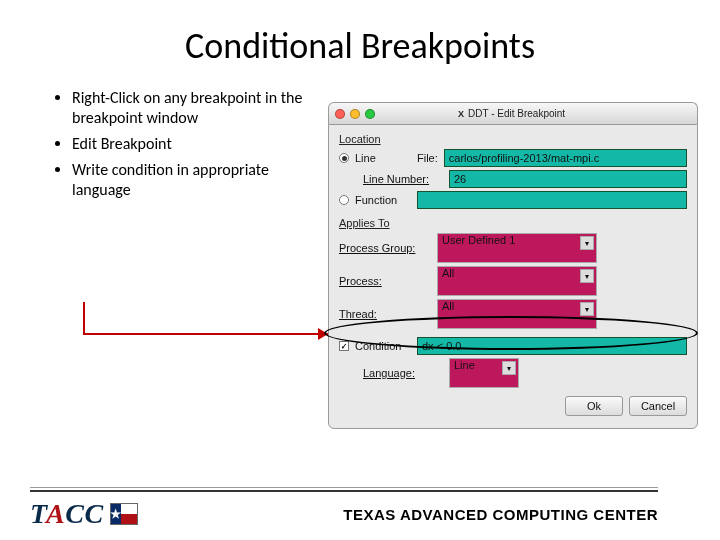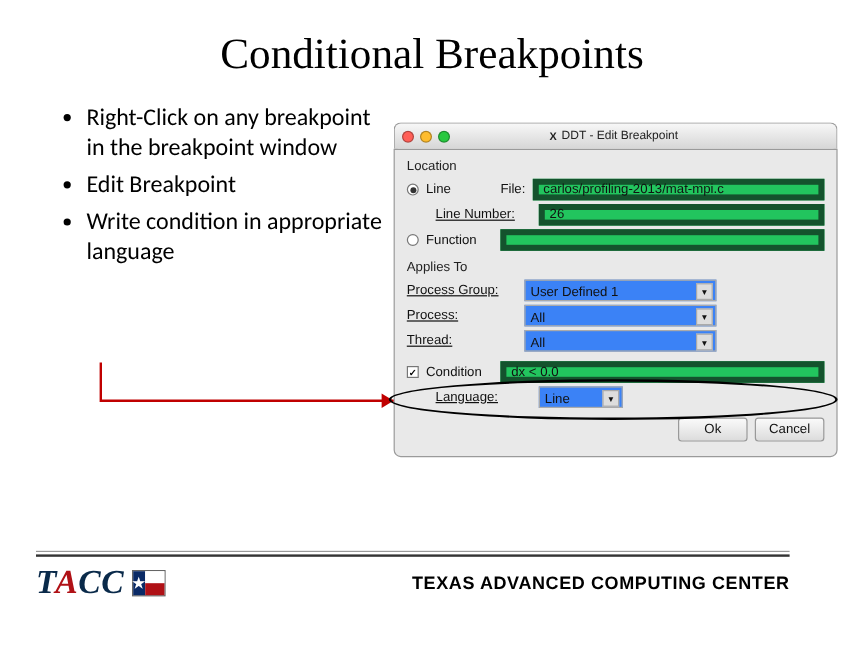--- a/index.html
+++ b/index.html
@@ -1,53 +1,53 @@
 <!DOCTYPE html>
 <html><head>
 <meta charset="utf-8">
 <style>
   * { box-sizing: border-box; margin: 0; padding: 0; }
   html, body { width: 720px; height: 540px; font-family: Calibri, Arial, sans-serif; background: #fff; color: #000; }
   .slide { position: relative; width: 720px; height: 540px; padding: 24px 48px 0 48px; }
-  .title { font-size: 36px; font-weight: 400; text-align: center; margin-bottom: 20px; font-family: Liberation Serif, serif; }
+  .title { font-size: 36px; font-weight: 400; text-align: center; margin-bottom: 20px; }
   .body { display: flex; gap: 12px; }
-  .bullets { width: 280px; font-size: 20px; line-height: 1.25; }
+  .bullets { width: 280px; font-size: 16px; line-height: 1.25; }
   .bullets ul { list-style: disc; padding-left: 24px; }
   .bullets li { margin-bottom: 6px; }
 
   .screenshot { position: absolute; left: 328px; top: 102px; width: 370px; }
   .titlebar { height: 22px; background: linear-gradient(#f7f7f7,#d6d6d6); border: 1px solid #9a9a9a; border-bottom: none; border-radius: 6px 6px 0 0; display: flex; align-items: center; padding: 0 6px; gap: 5px; }
   .tb-btn { width: 10px; height: 10px; border-radius: 50%; border: 1px solid rgba(0,0,0,.3); }
   .tb-red { background: #ff5f57; }
   .tb-yel { background: #febc2e; }
   .tb-grn { background: #28c840; }
   .tb-title { flex: 1; font: 10px Arial; color: #222; display: flex; align-items: center; gap: 4px; justify-content: flex-start; padding-left: 78px; }
   .xicon { font: 700 9px Arial; }
   .panel { background: #e9e9e9; border: 1px solid #9a9a9a; padding: 8px 10px 12px 10px; border-radius: 0 0 6px 6px; font: 11px Arial; color: #111; }
   .section { margin-bottom: 8px; }
-  .sec-head { font: 11px Arial; color: #222; margin-bottom: 4px; }
+  .sec-head { font: 11px Arial; color: #222; margin-bottom: 4px; text-decoration: underline; }
   .row { display: flex; align-items: center; gap: 6px; margin: 3px 0; }
   .radio { width: 10px; height: 10px; border-radius: 50%; border: 1px solid #777; background: #fff; display: inline-flex; align-items: center; justify-content: center; }
   .radio.checked::after { content: ""; width: 5px; height: 5px; border-radius: 50%; background: #333; }
   .check { width: 10px; height: 10px; border: 1px solid #777; background: #fff; display: inline-flex; align-items: center; justify-content: center; font: 700 8px Arial; color: #000; }
   .lbl { min-width: 80px; }
   .lbl-sm { min-width: 56px; }
-  .input { flex: 1; height: 18px; background: #22c55e; border: 5px solid #14532d; padding: 0 4px; font: 11px Arial; display: flex; align-items: center; }
-  .select { display: flex; align-items: flex-end; height: 18px; background: #3b82f6; border: 1px solid #aaa; padding: 0 4px; font: 11px Arial; min-width: 110px; position: relative; }
+  .input { flex: 1; height: 18px; background: #14b8a6; border: 1px solid #14532d; padding: 0 4px; font: 11px Arial; display: flex; align-items: center; }
+  .select { display: flex; align-items: flex-start; height: 30px; background: #be185d; border: 1px solid #aaa; padding: 0 4px; font: 11px Arial; min-width: 110px; position: relative; }
   .select .arrow { position: absolute; right: 2px; top: 2px; width: 14px; height: 14px; background: #ddd; border: 1px solid #aaa; display: flex; align-items: center; justify-content: center; font: 8px Arial; }
   .btnrow { display: flex; justify-content: flex-end; gap: 6px; margin-top: 8px; }
   .btn { height: 20px; min-width: 58px; background: linear-gradient(#fafafa,#dcdcdc); border: 1px solid #999; border-radius: 3px; font: 11px Arial; display: flex; align-items: center; justify-content: center; padding: 0 10px; }
   .indent { padding-left: 24px; }
   .indent .lbl, .indent .lbl-sm { min-width: 80px; text-decoration: underline; }
   .applies .lbl { min-width: 92px; text-decoration: underline; }
   .applies .select { min-width: 160px; }
   .cond-ellipse { position: absolute; border: 2px solid #000; border-radius: 50%; left: 324px; top: 316px; width: 374px; height: 34px; pointer-events: none; }
   .arrow-svg { position: absolute; left: 78px; top: 300px; }
 
-  .footer { position: absolute; left: 0; bottom: 38px; width: 688px; }
+  .footer { position: absolute; left: 0; bottom: 10px; width: 688px; }
   .hr1 { height: 1px; background: #999; margin: 0 30px 2px 30px; }
   .hr2 { height: 2px; background: #333; margin: 0 30px 6px 30px; }
   .logos { display: flex; justify-content: space-between; align-items: center; padding: 0 30px; }
   .tacc-logo { display: flex; align-items: center; gap: 6px; }
   .tacc-text { font: italic 700 28px Georgia, serif; color: #0a2a4a; letter-spacing: 0.5px; }
   .tacc-text .a2 { color: #b01116; }
   .txflag { width: 28px; height: 22px; border: 1px solid #666; display: grid; grid-template-columns: 10px 1fr; grid-template-rows: 1fr 1fr; }
   .txflag .blue { grid-row: 1 / span 2; background: #0a2a66; display:flex; align-items:center; justify-content:center; color:#fff; font: 700 12px Arial; }
   .txflag .white { background:#fff; }
   .txflag .red { background:#b01116; }

